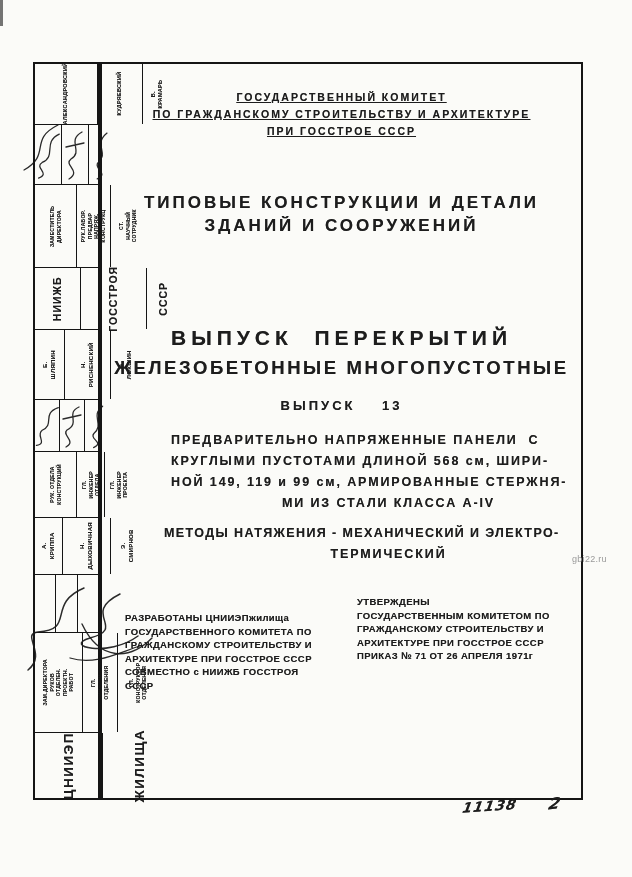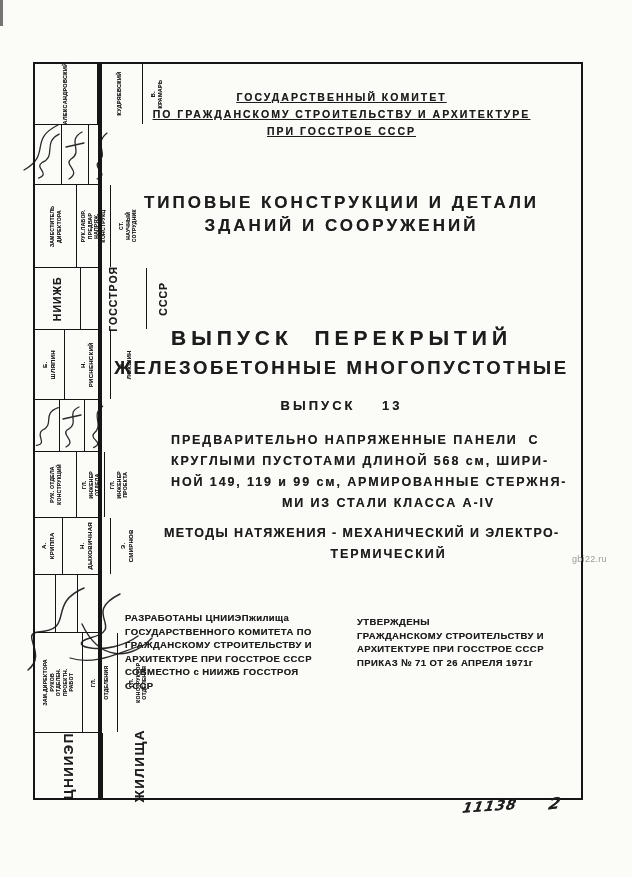--- a/index.html
+++ b/index.html
@@ -229,22 +229,23 @@
 
   <div class="abs small ink" style="left:125px;top:611px;width:232px">
     <div>РАЗРАБОТАНЫ ЦНИИЭПжилища</div>
     <div>ГОСУДАРСТВЕННОГО КОМИТЕТА ПО</div>
     <div>ГРАЖДАНСКОМУ СТРОИТЕЛЬСТВУ И</div>
     <div>АРХИТЕКТУРЕ ПРИ ГОССТРОЕ СССР</div>
     <div>СОВМЕСТНО с НИИЖБ ГОССТРОЯ</div>
     <div>СССР</div>
   </div>
 
-  <div class="abs small ink" style="left:357px;top:615px;width:226px">
+  <div class="abs small ink" style="left:357px;top:595px;width:226px">
     <div>УТВЕРЖДЕНЫ</div>
+    <div>ГОСУДАРСТВЕННЫМ КОМИТЕТОМ ПО</div>
     <div>ГРАЖДАНСКОМУ СТРОИТЕЛЬСТВУ  И</div>
     <div>АРХИТЕКТУРЕ ПРИ ГОССТРОЕ СССР</div>
     <div>ПРИКАЗ  №  71 ОТ  26 АПРЕЛЯ 1971г</div>
   </div>
 
   <div class="abs wm" style="left:572px;top:554px">gbi22.ru</div>
 
   <div class="abs hw ink" style="left:463px;top:798px;font-size:14px;letter-spacing:1px;transform:skewX(-14deg) rotate(-4deg)">11138</div>
   <div class="abs hw ink" style="left:549px;top:794px;font-size:16px;transform:skewX(-18deg) rotate(-6deg)">2</div>
 

